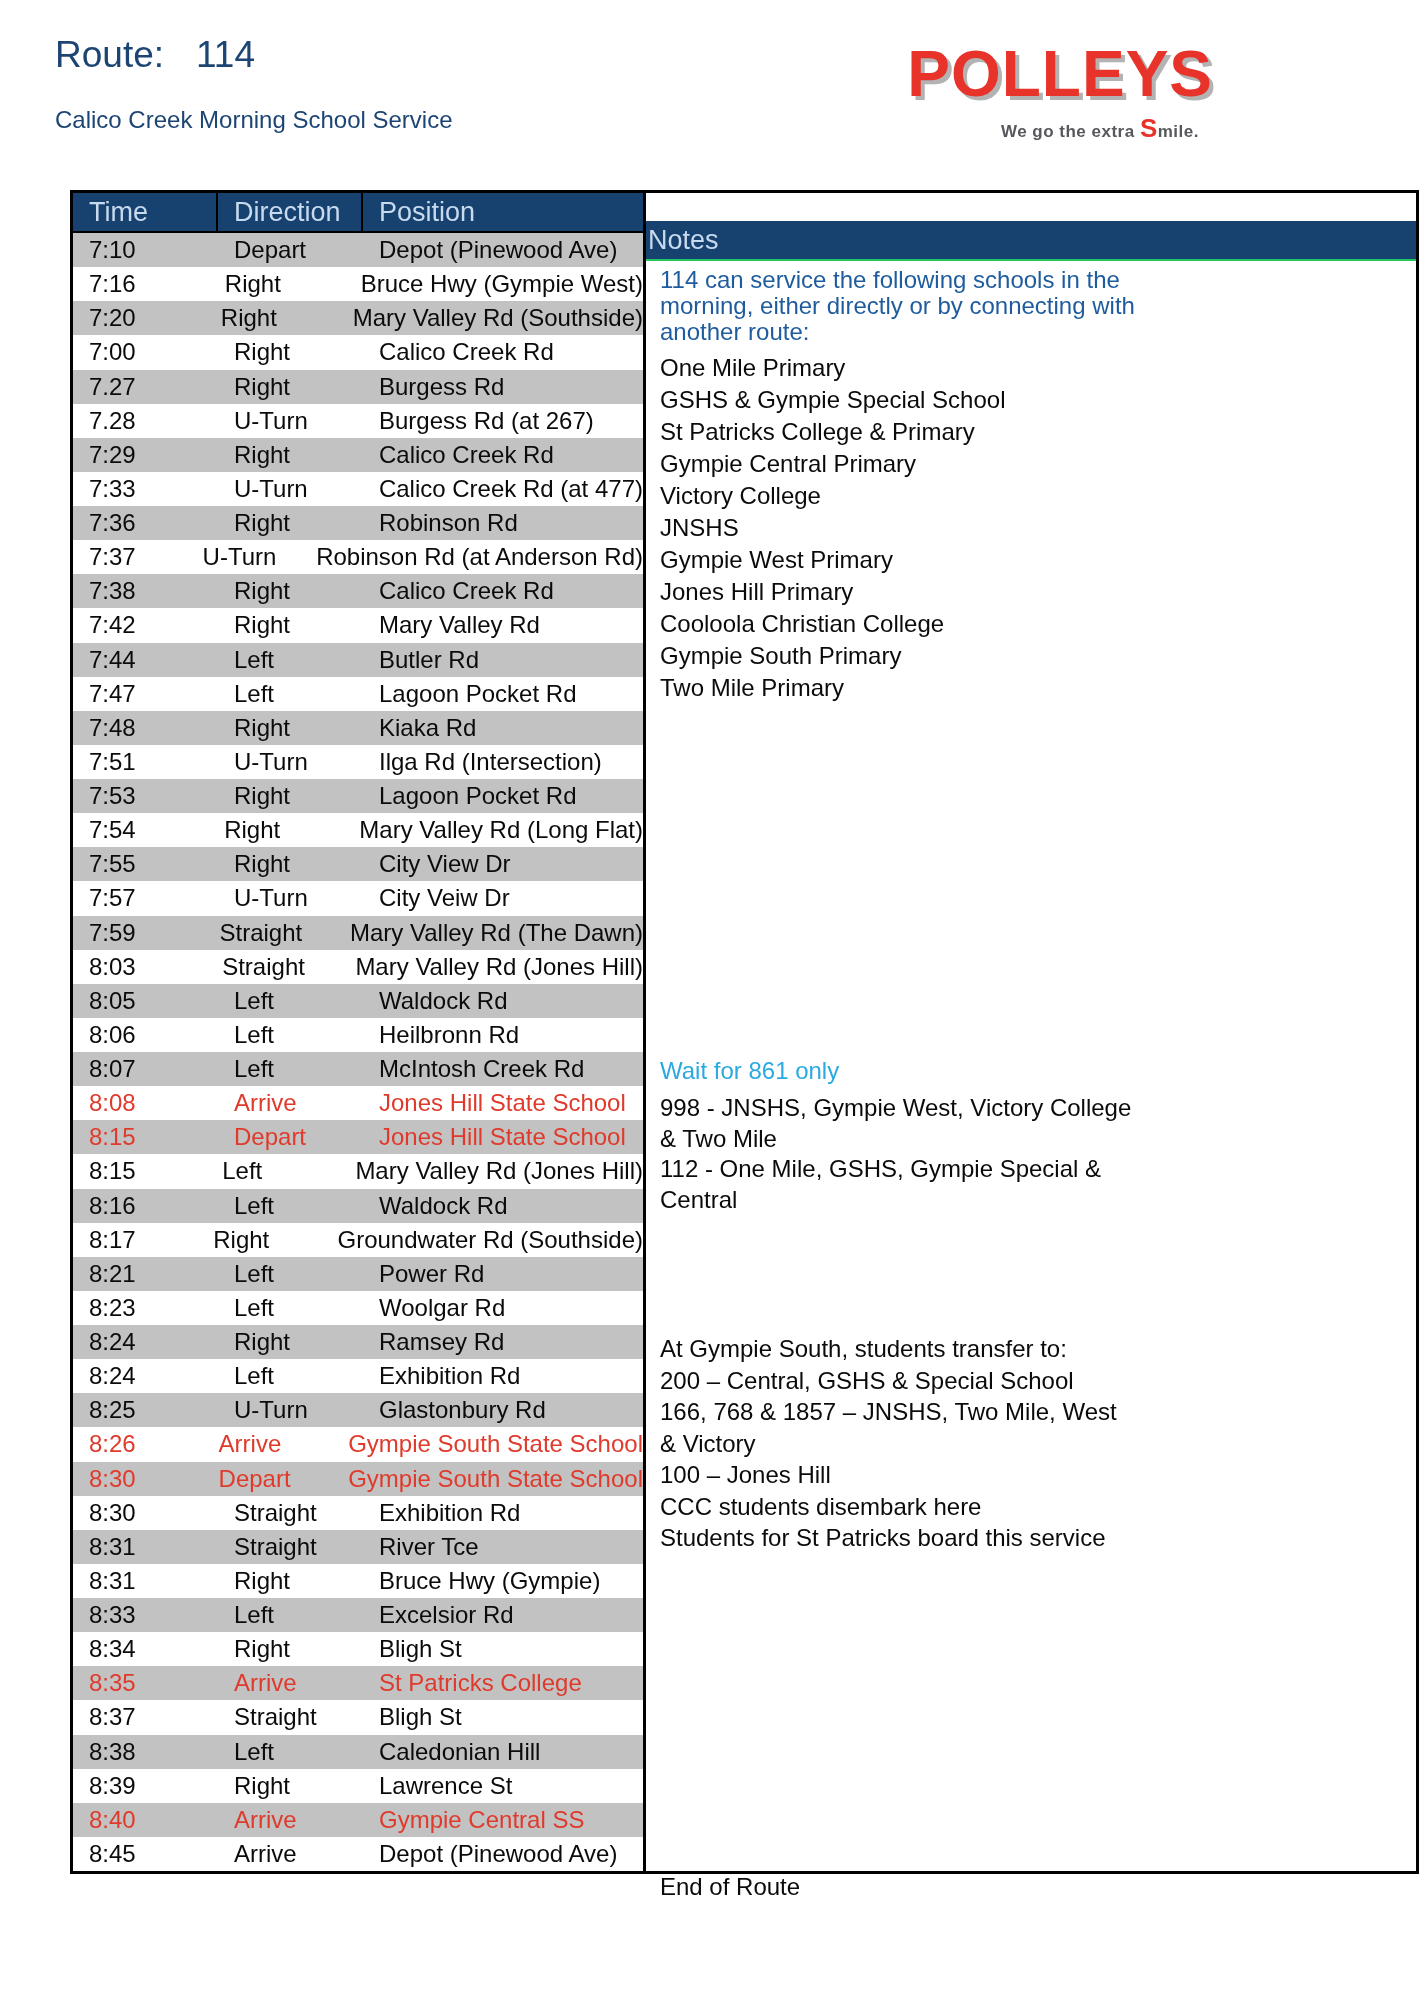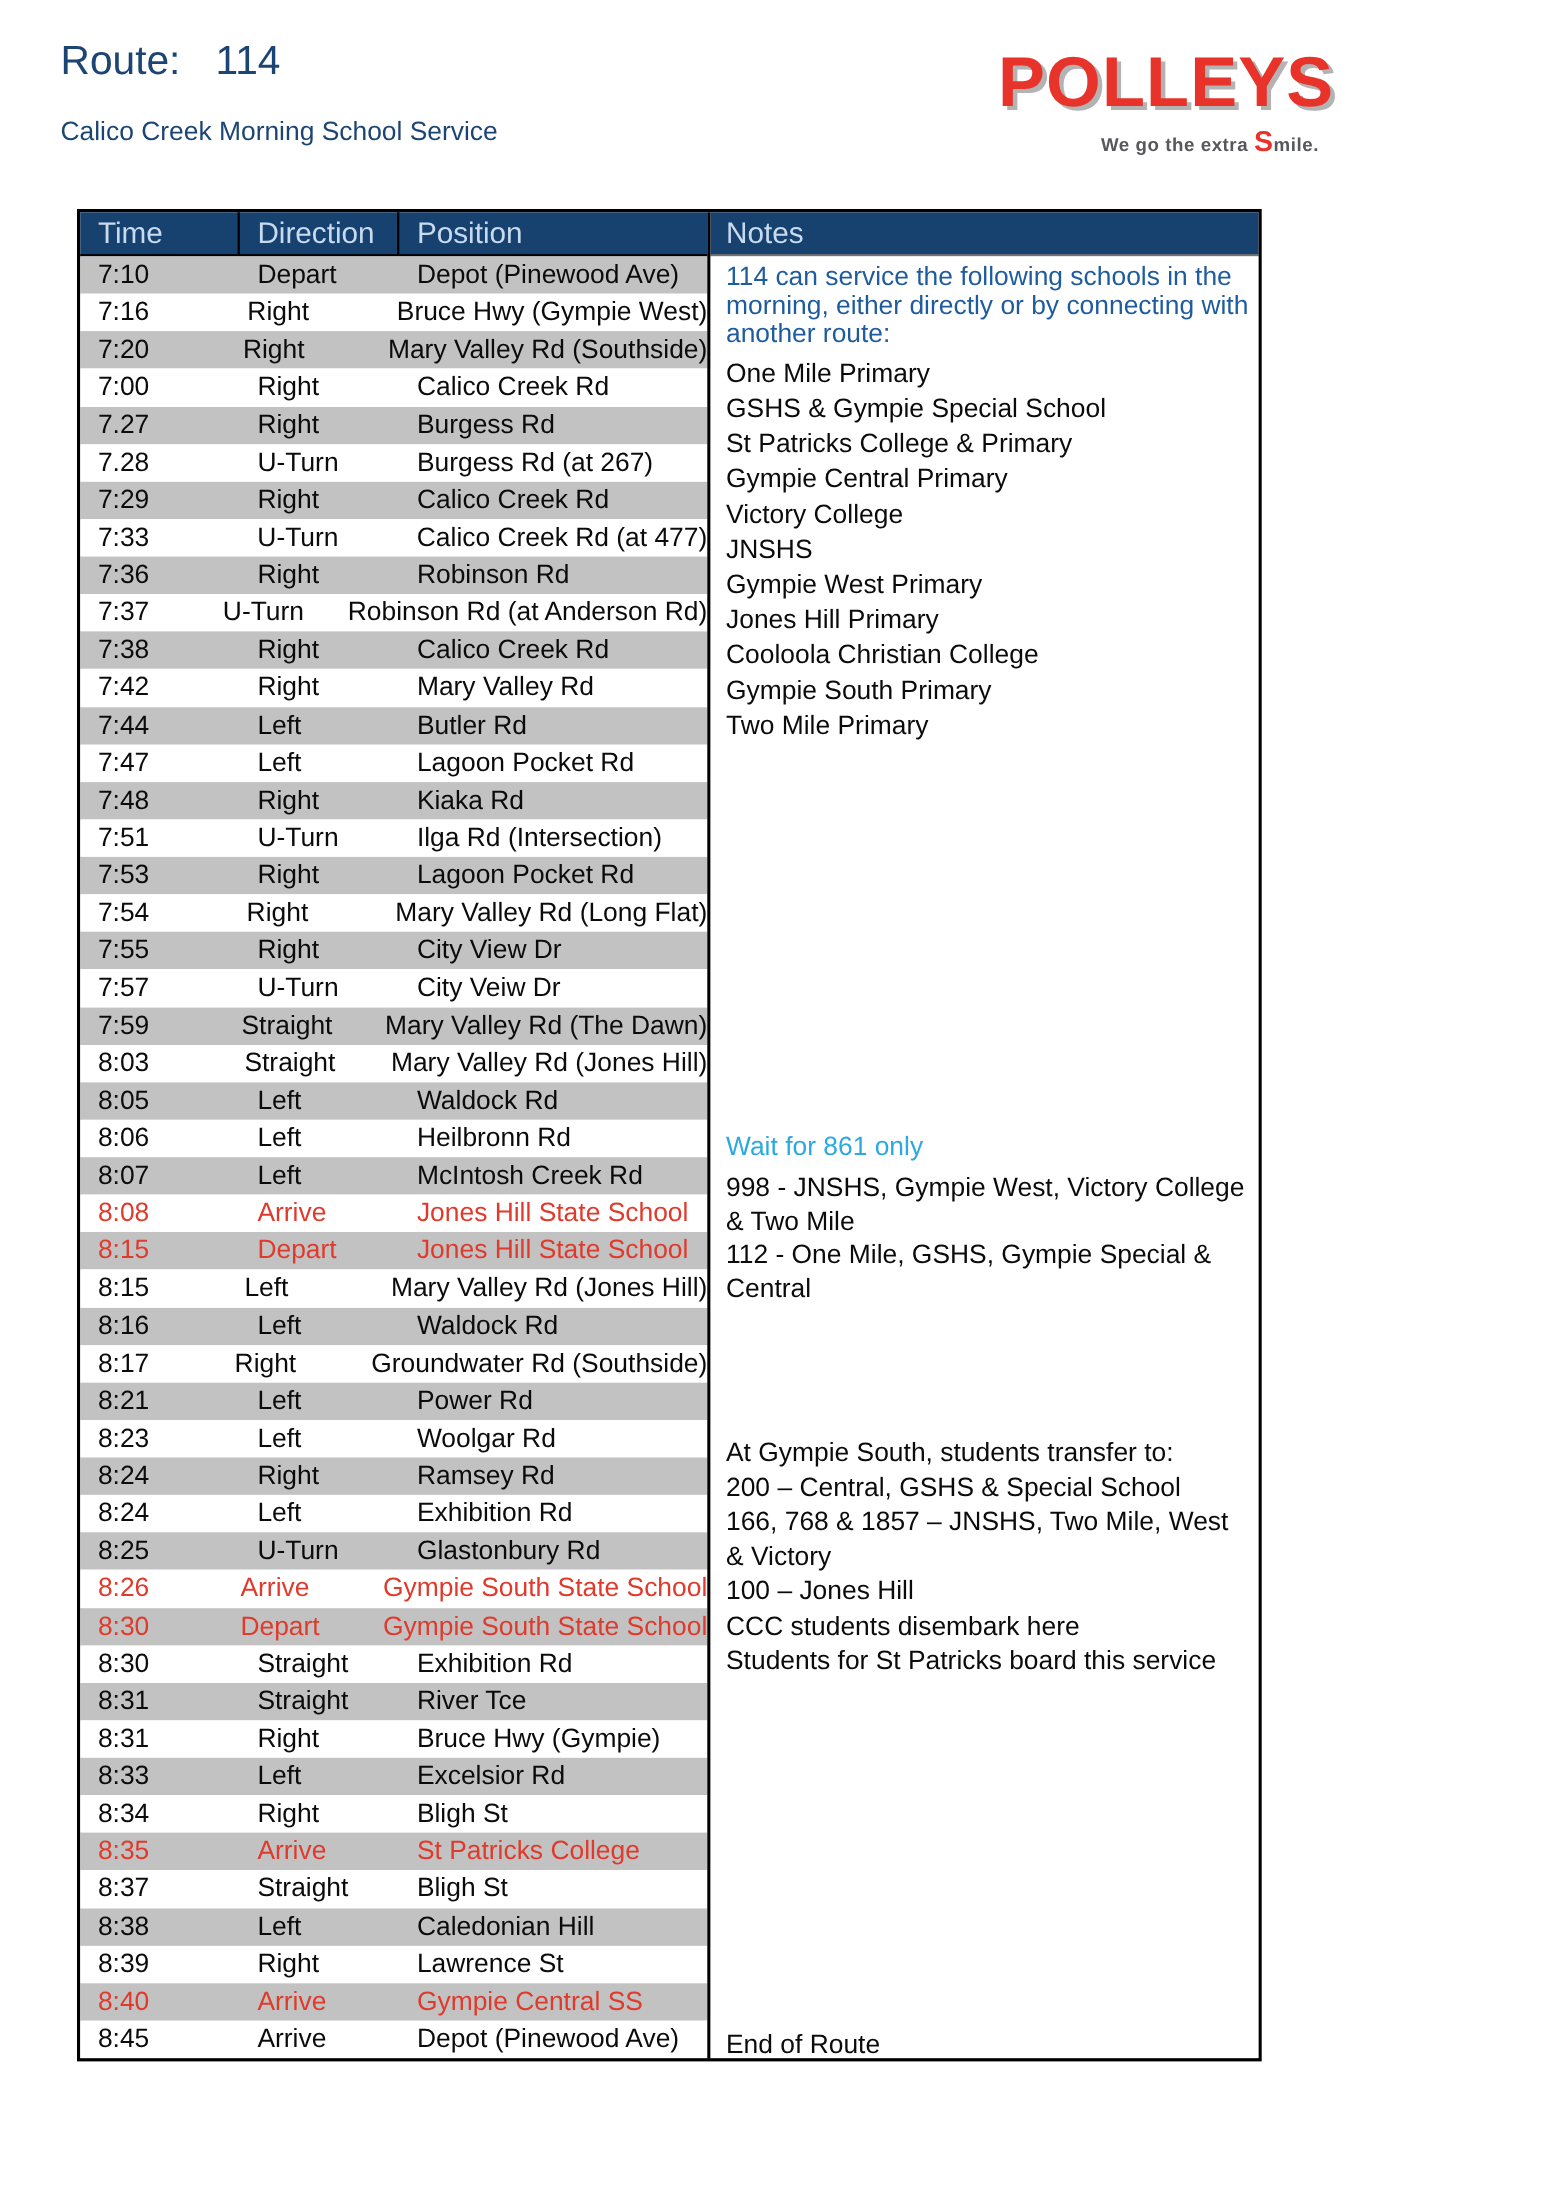--- a/index.html
+++ b/index.html
@@ -30,21 +30,21 @@
   .tagline {
     margin-top:9px; padding-right:14px;
     font-size:17px; font-weight:600; color:#57585C;
     letter-spacing:0.5px;
   }
   .tag-s { color:var(--logo-red,#E8332A); font-size:26px; line-height:1; font-weight:700; }
 
   
   .timetable {
     position:absolute; left:70px; top:190px;
-    width:1077px; height:1684px;
+    width:1349px; height:1684px;
     border:3px solid #000; display:flex; background:#fff;
   }
   .left-block { width:570px; display:flex; flex-direction:column; }
   .thead {
     height:40px; flex:0 0 40px;
     background:var(--header-bg,#17416F);
     display:flex; border-bottom:2px solid #000;
   }
   .th {
     color:#C7DAEE; font-size:27px;
@@ -59,21 +59,21 @@
   .cell { padding-left:16px; font-size:24px; color:#0b0b0b; white-space:nowrap; }
   .row.red .cell { color:var(--alert-red,#DF3A2B); }
   .c-time { width:145px; }
   .c-direction { width:145px; }
   .c-position { flex:1; }
 
   .notes-block { flex:1; display:flex; flex-direction:column; border-left:3px solid #000; }
   .th-notes {
     height:40px; flex:0 0 40px; background:var(--header-bg,#17416F);
     color:#C7DAEE; font-size:27px; display:flex; align-items:center;
-    padding-left:14px; border-bottom:2px solid #737373;
+    padding-left:2px; border-bottom:2px solid #22c55e;margin-top:28px;
   }
   .notes-body { flex:1; position:relative; background:#fff; }
   .nb { position:absolute; left:14px; right:8px; }
   .nl { font-size:24px; color:#0b0b0b; white-space:nowrap; }
   .nl.blue { color:var(--notes-blue,#1F5C9E); line-height:26px; white-space:nowrap; }
   #nb-intro { top:6px; }
   #nb-intro .schools { margin-top:7px; }
   #nb-intro .schools .nl { line-height:32px; }
   #nb-wait { top:796px; }
   #nb-wait .nl { color:var(--cyan,#2BA9E0); }

